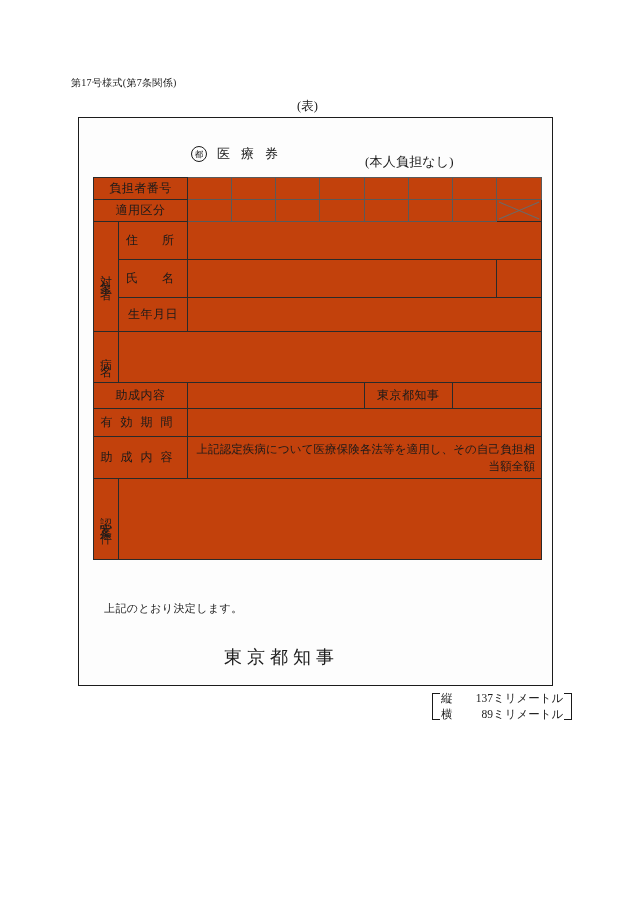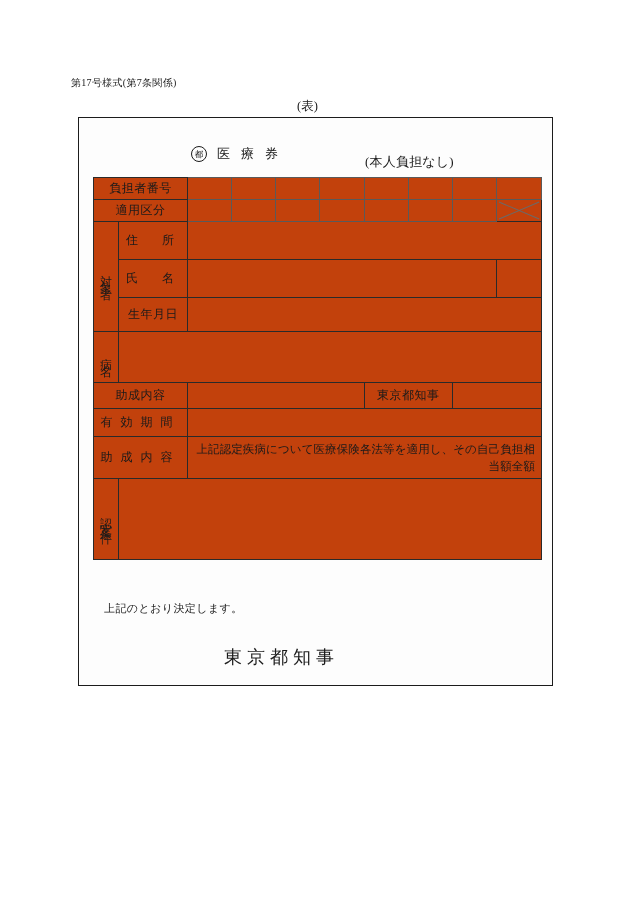--- a/index.html
+++ b/index.html
@@ -312,13 +312,23 @@
       <td colspan="9" style="height:80px"></td>
     </tr>
   </tbody>
     </table>
 
   <div class="decision-text">上記のとおり決定します。</div>
   <div class="governor">東京都知事</div>
 </div>
 
 <div class="size-note">
+  <span class="size-rows">
+    <span class="brk left"></span>
+    <span class="brk right"></span>
+    <span class="size-row">
+      <span class="dim-label">縦</span><span class="dim-val">137</span><span>ミリメートル</span>
+    </span><br>
+    <span class="size-row">
+      <span class="dim-label">横</span><span class="dim-val">89</span><span>ミリメートル</span>
+    </span>
+  </span>
 </div>
 
 </body></html>

